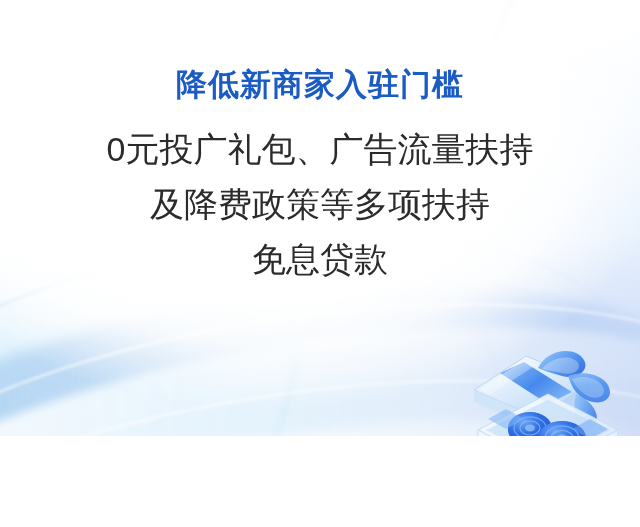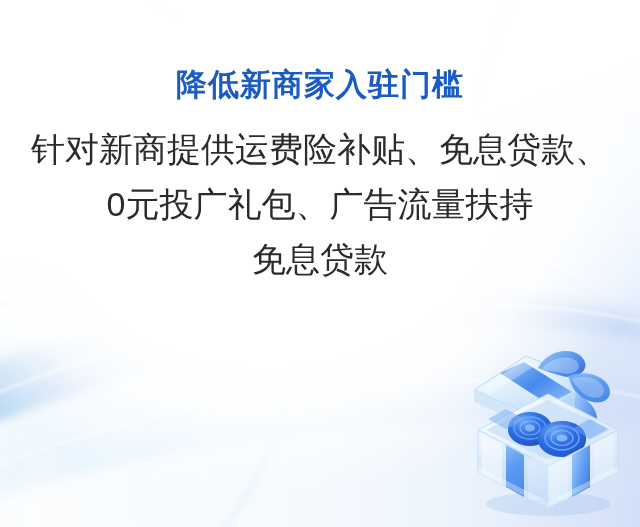--- a/index.html
+++ b/index.html
@@ -3,21 +3,21 @@
 <meta charset="utf-8">
 <style>
   html, body {
     margin: 0;
     padding: 0;
     background: #ffffff;
   }
   #poster {
     position: relative;
     width: 640px;
-    height: 527px;
+    height: 436px;
     overflow: hidden;
     font-family: "Liberation Sans", "DejaVu Sans", sans-serif;
     background: #ffffff;
   }
 
   
   .bg-layer {
     position: absolute;
     inset: 0;
     pointer-events: none;
@@ -226,22 +226,22 @@
     <div class="curve-right"></div>
   </div>
 
   <div class="bg-layer bg-lobe"></div>
 
   <div class="content">
 
     <div class="headline">降低新商家入驻门槛</div>
 
     <div class="body-lines">
-      <div class="body-line">针对新商提供运费险补贴、免息贷款、</div>
       <div class="body-line">0元投广礼包、广告流量扶持</div>
+      <div class="body-line">及降费政策等多项扶持</div>
       <div class="body-line">免息贷款</div>
     </div>
   </div>
 
   <div class="gift">
     <svg viewBox="0 0 172 180" xmlns="http://www.w3.org/2000/svg">
       <defs>
         <linearGradient id="gBody" x1="0" y1="0" x2="0.6" y2="1">
           <stop offset="0%" stop-color="#ffffff" stop-opacity="0.95"></stop>
           <stop offset="45%" stop-color="#e2f1fd" stop-opacity="0.92"></stop>

